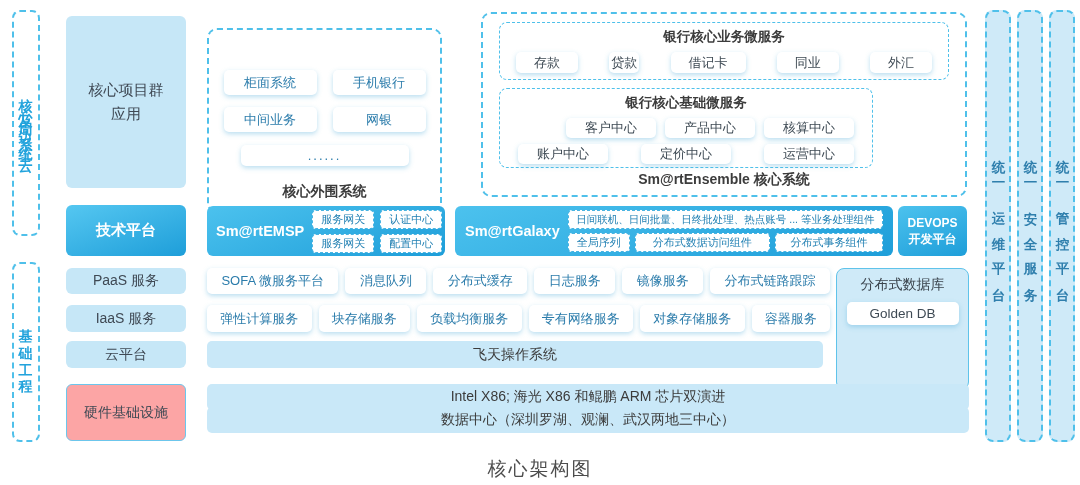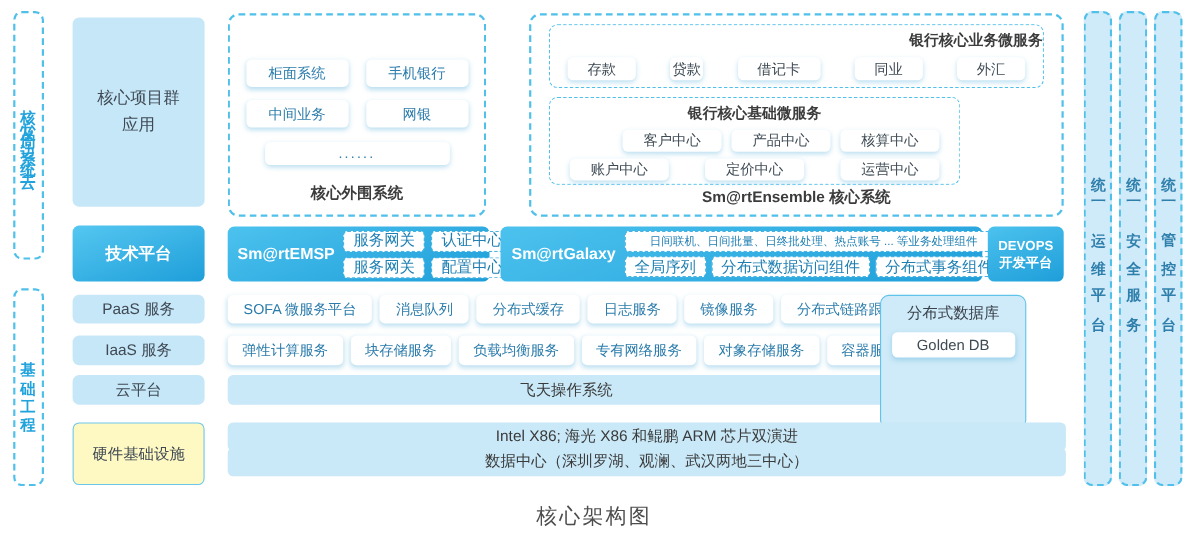--- a/index.html
+++ b/index.html
@@ -48,21 +48,21 @@
     justify-content: center;
     text-align: center;
   }
   .lblue { background: #c6e7f7; color: #3f4954; font-size: 14px; }
   .grad {
     background: linear-gradient(160deg, #55c7f1 0%, #1e9ed9 100%);
     color: #fff;
     font-weight: bold;
     font-size: 15px;
   }
-  .outline-box { background: #fef9c3; border: 1px solid #6cc6ec; color: #3f4954; font-size: 14px; }
+  .outline-box { background: #fca5a5; border: 1px solid #6cc6ec; color: #3f4954; font-size: 14px; }
   
   .dashed-box {
     position: absolute;
     border: 2px dashed #4fc0ea;
     border-radius: 10px;
     background: #fff;
     display: flex;
     flex-direction: column;
     align-items: center;
   }
@@ -98,21 +98,21 @@
     background: linear-gradient(160deg, #4cc2ee 0%, #1e9ed9 100%);
     display: flex;
     align-items: center;
   }
   .band-label { color: #fff; font-weight: bold; font-size: 14.5px; white-space: nowrap; }
   .tbtn {
     background: #fff;
     border: 1px dashed #49b4e2;
     border-radius: 4px;
     color: #1f7fb2;
-    font-size: 14px;
+    font-size: 11px;
     height: 19px;
     display: flex;
     align-items: center;
     justify-content: center;
     white-space: nowrap;
     padding: 4px 8px;
   }
   
   .lblue-bar {
     position: absolute;
@@ -170,33 +170,33 @@
   <div class="col2-box lblue" style="top:305px; height:27px;">
     <span>IaaS 服务</span>
   </div>
   <div class="col2-box lblue" style="top:341px; height:27px;">
     <span>云平台</span>
   </div>
   <div class="col2-box outline-box" style="top:384px; height:57px;">
     <span>硬件基础设施</span>
   </div>
 
-  <div class="dashed-box" style="left:207px; top:12px; width:235px; height:185px;">
+  <div class="dashed-box" style="left:207px; top:28px; width:235px; height:185px;">
     <div style="display:grid; grid-template-columns:1fr 1fr; gap:12px 16px; margin-top:40px;">
       <div class="wbtn" style="height:25px; min-width:93px;">柜面系统</div>
       <div class="wbtn" style="height:25px; min-width:93px;">手机银行</div>
       <div class="wbtn" style="height:25px; min-width:93px;">中间业务</div>
       <div class="wbtn" style="height:25px; min-width:93px;">网银</div>
     </div>
     <div class="wbtn" style="height:21px; width:168px; margin-top:13px; letter-spacing:2px;">......</div>
     <div class="section-label" style="margin-top:auto; margin-bottom:10px;">核心外围系统</div>
   </div>
 
   <div class="dashed-box" style="left:481px; top:12px; width:486px; height:185px; padding:8px 16px 6px;">
-    <div class="inner-dashed" style="width:100%; height:58px;align-items:flex-end;">
+    <div class="inner-dashed" style="width:100%; height:58px;">
       <div class="box-title" style="margin-top:5px;">银行核心业务微服务</div>
       <div style="display:flex; justify-content:space-between; width:100%; padding:0 16px; margin-top:6px;">
         <div class="wbtn dark" style="height:21px; padding:0 18px;">存款</div>
         <div class="wbtn dark" style="height:21px; padding:0 2px;">贷款</div>
         <div class="wbtn dark" style="height:21px; padding:0 18px;">借记卡</div>
         <div class="wbtn dark" style="height:21px; padding:0 18px;">同业</div>
         <div class="wbtn dark" style="height:21px; padding:0 18px;">外汇</div>
       </div>
     </div>
     <div class="inner-dashed" style="width:374px; height:80px; margin-top:8px; align-self:flex-start;">
@@ -253,21 +253,21 @@
     <div class="wbtn">弹性计算服务</div>
     <div class="wbtn">块存储服务</div>
     <div class="wbtn">负载均衡服务</div>
     <div class="wbtn">专有网络服务</div>
     <div class="wbtn">对象存储服务</div>
     <div class="wbtn">容器服务</div>
   </div>
 
   <div class="lblue-bar" style="left:207px; top:341px; width:616px; height:27px;">飞天操作系统</div>
 
-  <div class="db-box" style="left:800px; top:268px; width:133px; height:122px;">
+  <div class="db-box" style="left:836px; top:268px; width:133px; height:122px;">
     <div style="margin-top:7px; font-size:14px; color:#3a434c;">分布式数据库</div>
     <div class="wbtn dark" style="width:112px; height:23px; margin-top:8px; font-size:13.5px;">Golden DB</div>
   </div>
 
   <div class="lblue-bar" style="left:207px; top:384px; width:762px; height:26px;">Intel X86; 海光 X86 和鲲鹏 ARM 芯片双演进</div>
   <div class="lblue-bar" style="left:207px; top:407px; width:762px; height:26px;">数据中心（深圳罗湖、观澜、武汉两地三中心）</div>
 
   <div class="vrail filled" style="left:985px; top:10px; height:432px;">
     <span class="vtext rail-right">统一运维平台</span>
   </div>

